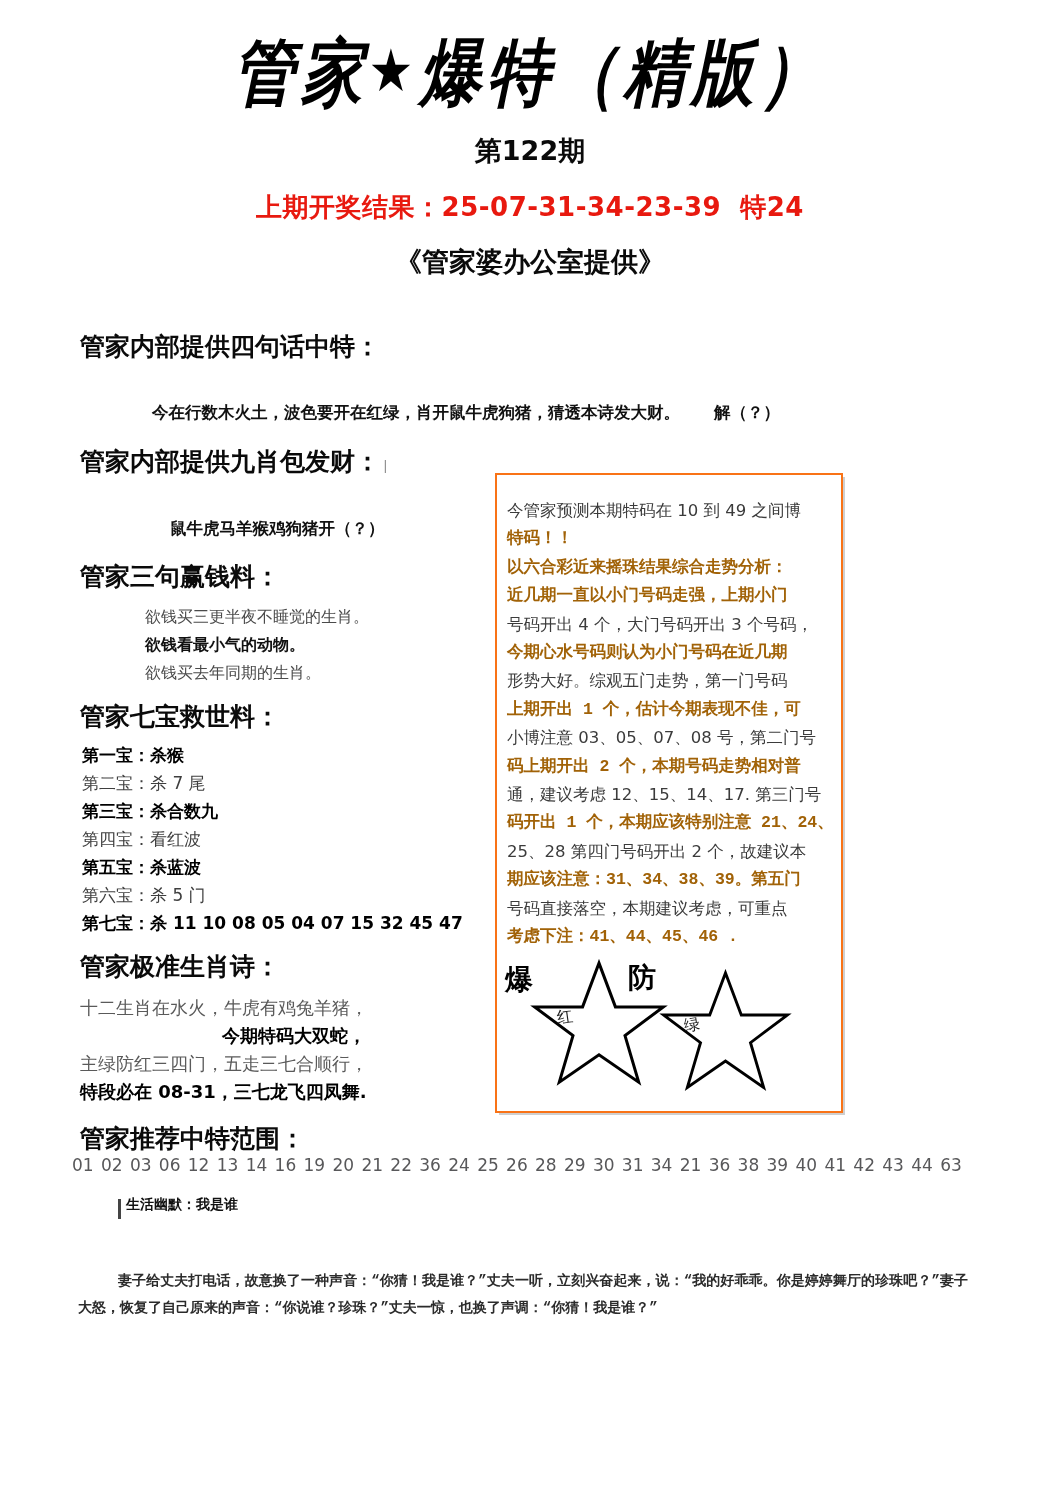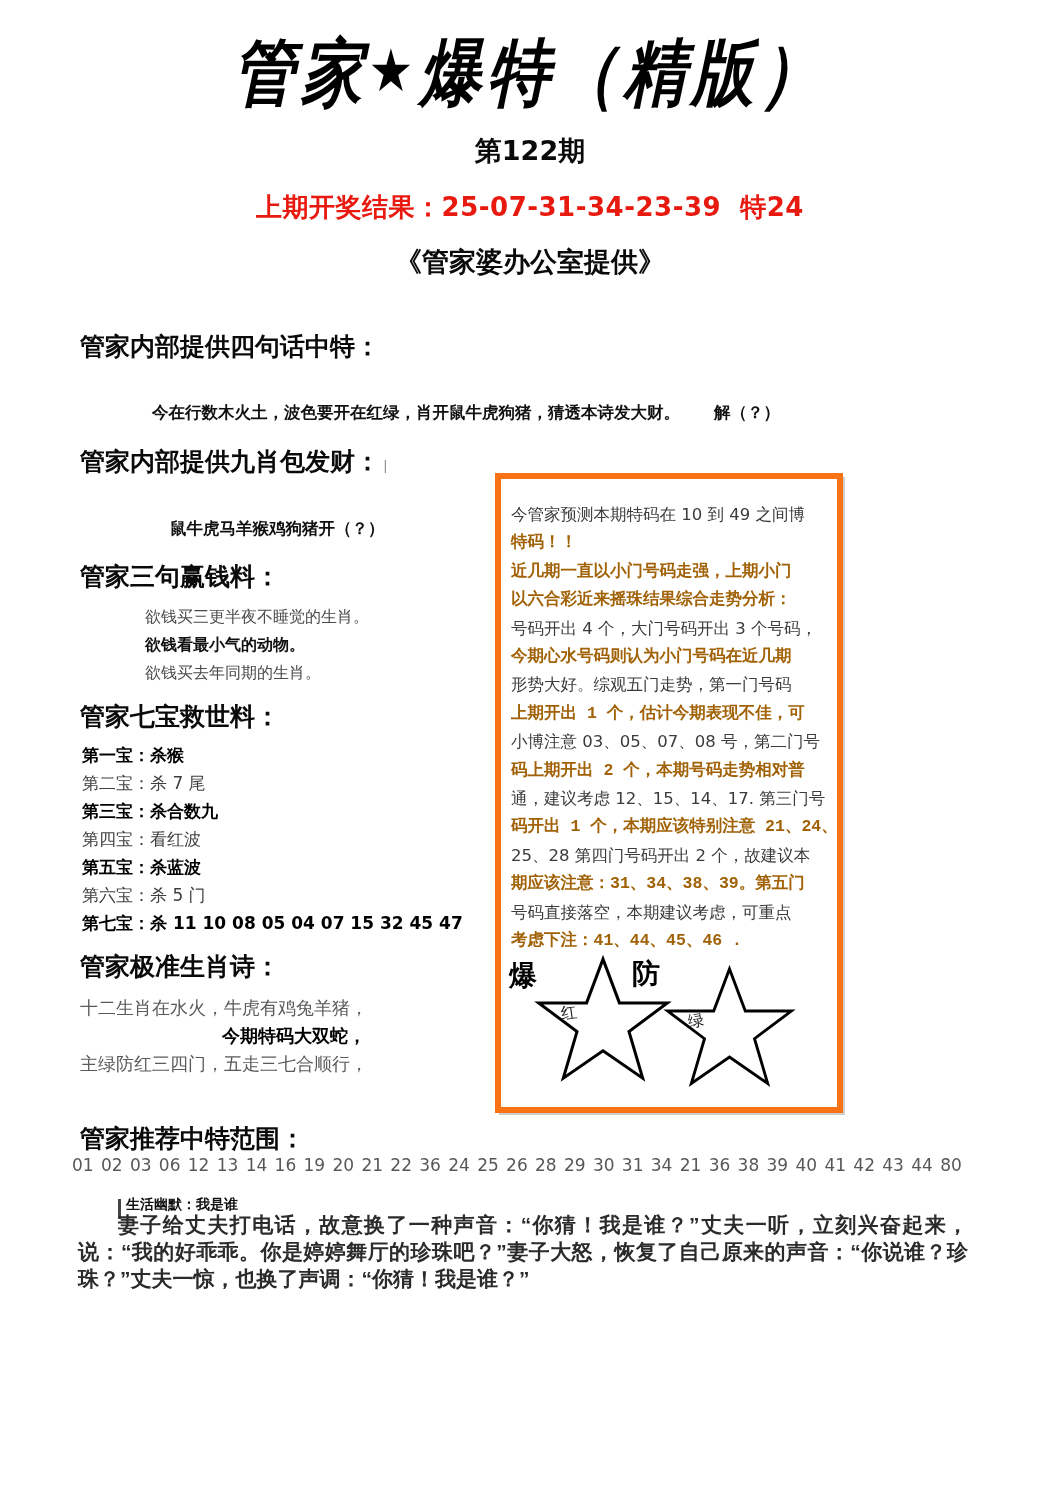--- a/index.html
+++ b/index.html
@@ -138,21 +138,21 @@
   }
   .numbers-row span { display: inline-block; }
 
   
   .analysis-box {
     position: absolute;
     left: 495px;
     top: 473px;
     width: 348px;
     height: 640px;
-    border: 6px solid #f97316;
+    border: 2px solid #f97316;
     box-sizing: border-box;
     background: #fff;
     box-shadow: 3px 3px 0 -1px #cfcfcf;
   }
   .analysis-text {
     position: absolute;
     left: 10px;
     top: 22px;
     width: 330px;
   }
@@ -204,24 +204,24 @@
   .humor-title::before {
     content: "";
     position: absolute;
     left: -8px; top: 3px;
     width: 3px; height: 20px;
     background: #444;
   }
   .humor-body {
     position: absolute;
     left: 78px;
-    top: 1211px;
+    top: 1268px;
     width: 890px;
-    font-family: Liberation Sans, sans-serif;
-    font-size: 21px;
+    font-family: Liberation Mono, monospace;
+    font-size: 14px;
     line-height: 27px;
     color: #2b2b2b;
     text-align: justify;
     text-indent: 40px;
     font-weight: bold;
   }
 </style>
 </head>
 <body>
 
@@ -275,20 +275,21 @@
     <span>第六宝：</span><span>杀 5 门</span>
   </div>
   <div class="treasure b" style="left:82px; top:912px;">
     <span>第七宝：</span><span>杀 11 10 08 05 04 07 15 32 45 47</span>
   </div>
 
   <div class="h-sec" style="left:80px; top:950px;">管家极准生肖诗：</div>
   <div class="poem-line faint" style="left:80px; top:996px;">十二生肖在水火，牛虎有鸡兔羊猪，</div>
   <div class="poem-line dark" style="left:222px; top:1024px;">今期特码大双蛇，</div>
   <div class="poem-line faint" style="left:80px; top:1052px;">主绿防红三四门，五走三七合顺行，</div>
+  <div class="poem-line dark" style="left:80px; top:1080px;">特段必在 08-31，三七龙飞四凤舞.</div>
 
   <div class="h-sec" style="left:80px; top:1122px;">管家推荐中特范围：</div>
   <div class="numbers-row">
     <span>01</span>
     <span>02</span>
     <span>03</span>
     <span>06</span>
     <span>12</span>
     <span>13</span>
     <span>14</span>
@@ -308,29 +309,29 @@
     <span>34</span>
     <span>21</span>
     <span>36</span>
     <span>38</span>
     <span>39</span>
     <span>40</span>
     <span>41</span>
     <span>42</span>
     <span>43</span>
     <span>44</span>
-    <span>80</span>
+    <span>63</span>
   </div>
 
   <div class="analysis-box">
     <div class="analysis-text">
       <div class="an-line norm">今管家预测本期特码在 10 到 49 之间博</div>
       <div class="an-line bold">特码！！</div>
+      <div class="an-line bold">以六合彩近来摇珠结果综合走势分析：</div>
       <div class="an-line bold">近几期一直以小门号码走强，上期小门</div>
-      <div class="an-line bold">以六合彩近来摇珠结果综合走势分析：</div>
       <div class="an-line norm">号码开出 4 个，大门号码开出 3 个号码，</div>
       <div class="an-line bold">今期心水号码则认为小门号码在近几期</div>
       <div class="an-line norm">形势大好。综观五门走势，第一门号码</div>
       <div class="an-line bold">上期开出 1 个，估计今期表现不佳，可</div>
       <div class="an-line norm">小博注意 03、05、07、08 号，第二门号</div>
       <div class="an-line bold">码上期开出 2 个，本期号码走势相对普</div>
       <div class="an-line norm">通，建议考虑 12、15、14、17. 第三门号</div>
       <div class="an-line bold">码开出 1 个，本期应该特别注意 21、24、</div>
       <div class="an-line norm">25、28 第四门号码开出 2 个，故建议本</div>
       <div class="an-line bold">期应该注意：31、34、38、39。第五门</div>

